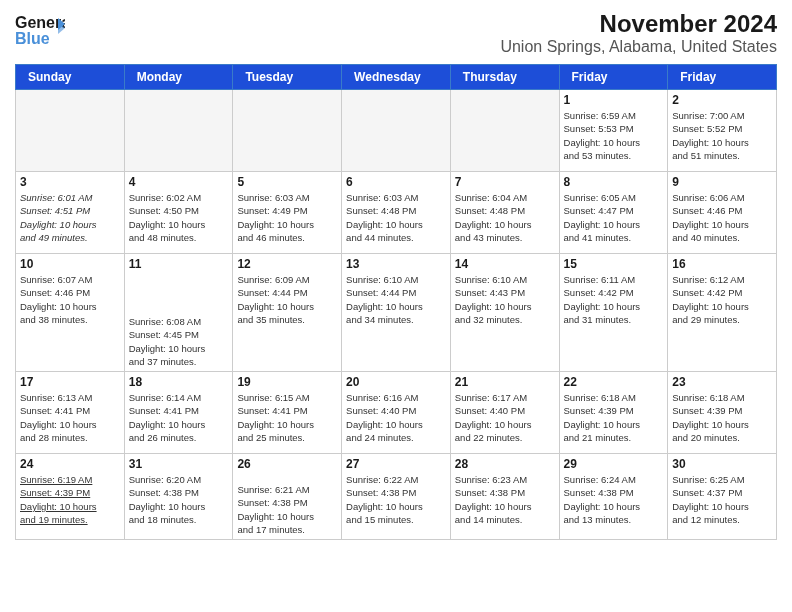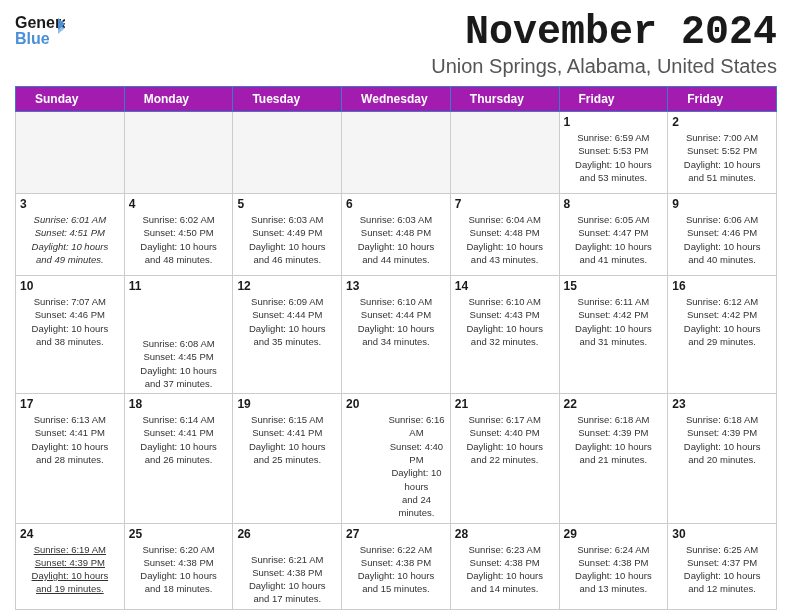--- a/index.html
+++ b/index.html
@@ -23,40 +23,39 @@
     }
     .logo-wrapper {
       display: flex;
       align-items: center;
       gap: 4px;
     }
     .title-section {
       text-align: right;
     }
     .month-title {
-      font-size: 40px;
+      font-size: 24px;
       font-weight: bold;
       color: #1a1a1a;
-      font-family: Liberation Mono, monospace;
     }
     .location {
-      font-size: 20px;
+      font-size: 16px;
       color: #555;
     }
     .calendar {
       width: 100%;
       border-collapse: collapse;
       table-layout: fixed;
     }
     .calendar th {
-      background: #a21caf;
+      background: #1d4ed8;
       color: #fff;
       font-size: 12px;
       font-weight: bold;
-      padding: 5px 19px;
+      padding: 5px 12px;
       text-align: left;
       border: 1px solid #3a7bc8;
     }
     .calendar td {
       border: 1px solid #ccc;
       vertical-align: top;
       padding: 3px 4px;
       height: 82px;
       font-size: 9.5px;
       color: #333;
@@ -68,21 +67,20 @@
     .day-num {
       font-size: 12px;
       font-weight: bold;
       color: #1a1a1a;
       display: block;
       margin-bottom: 2px;
     }
     .day-info {
       line-height: 1.4;
       color: #333;
-      text-align: center;
     }
   </style>
 </head>
 <body>
 
 <div class="container">
   <div class="header">
     <div class="logo-wrapper">
       <div>
         <svg width="50" height="40" viewBox="0 0 50 40">
@@ -180,21 +178,21 @@
             <span class="day-num">9</span>
             <div class="day-info" style="white-space: pre-line;">Sunrise: 6:06 AM
 Sunset: 4:46 PM
 Daylight: 10 hours
 and 40 minutes.</div>
           </td>
         </tr>
         <tr>
           <td>
             <span class="day-num">10</span>
-            <div class="day-info" style="white-space: pre-line;">Sunrise: 7:07 AM
+            <div class="day-info" style="white-space: pre-line;">Sunrise: 6:07 AM
 Sunset: 4:46 PM
 Daylight: 10 hours
 and 38 minutes.</div>
           </td>
           <td>
             <span class="day-num">11</span>
             <div class="day-info" style="white-space: pre-line; margin-top: 44px;">Sunrise: 6:08 AM
 Sunset: 4:45 PM
 Daylight: 10 hours
 and 37 minutes.</div>
@@ -252,21 +250,21 @@
           </td>
           <td>
             <span class="day-num">19</span>
             <div class="day-info" style="white-space: pre-line;">Sunrise: 6:15 AM
 Sunset: 4:41 PM
 Daylight: 10 hours
 and 25 minutes.</div>
           </td>
           <td>
             <span class="day-num">20</span>
-            <div class="day-info" style="white-space: pre-line; margin-left: 41px;">Sunrise: 6:16 AM
+            <div class="day-info" style="white-space: pre-line;">Sunrise: 6:16 AM
 Sunset: 4:40 PM
 Daylight: 10 hours
 and 24 minutes.</div>
           </td>
           <td>
             <span class="day-num">21</span>
             <div class="day-info" style="white-space: pre-line;">Sunrise: 6:17 AM
 Sunset: 4:40 PM
 Daylight: 10 hours
 and 22 minutes.</div>
@@ -288,21 +286,21 @@
         </tr>
         <tr>
           <td>
             <span class="day-num">24</span>
             <div class="day-info" style="white-space: pre-line; text-decoration: underline;">Sunrise: 6:19 AM
 Sunset: 4:39 PM
 Daylight: 10 hours
 and 19 minutes.</div>
           </td>
           <td>
-            <span class="day-num">25</span>
+            <span class="day-num">31</span>
             <div class="day-info" style="white-space: pre-line;">Sunrise: 6:20 AM
 Sunset: 4:38 PM
 Daylight: 10 hours
 and 18 minutes.</div>
           </td>
           <td>
             <span class="day-num">26</span>
             <div class="day-info" style="white-space: pre-line; margin-top: 12px;">Sunrise: 6:21 AM
 Sunset: 4:38 PM
 Daylight: 10 hours

